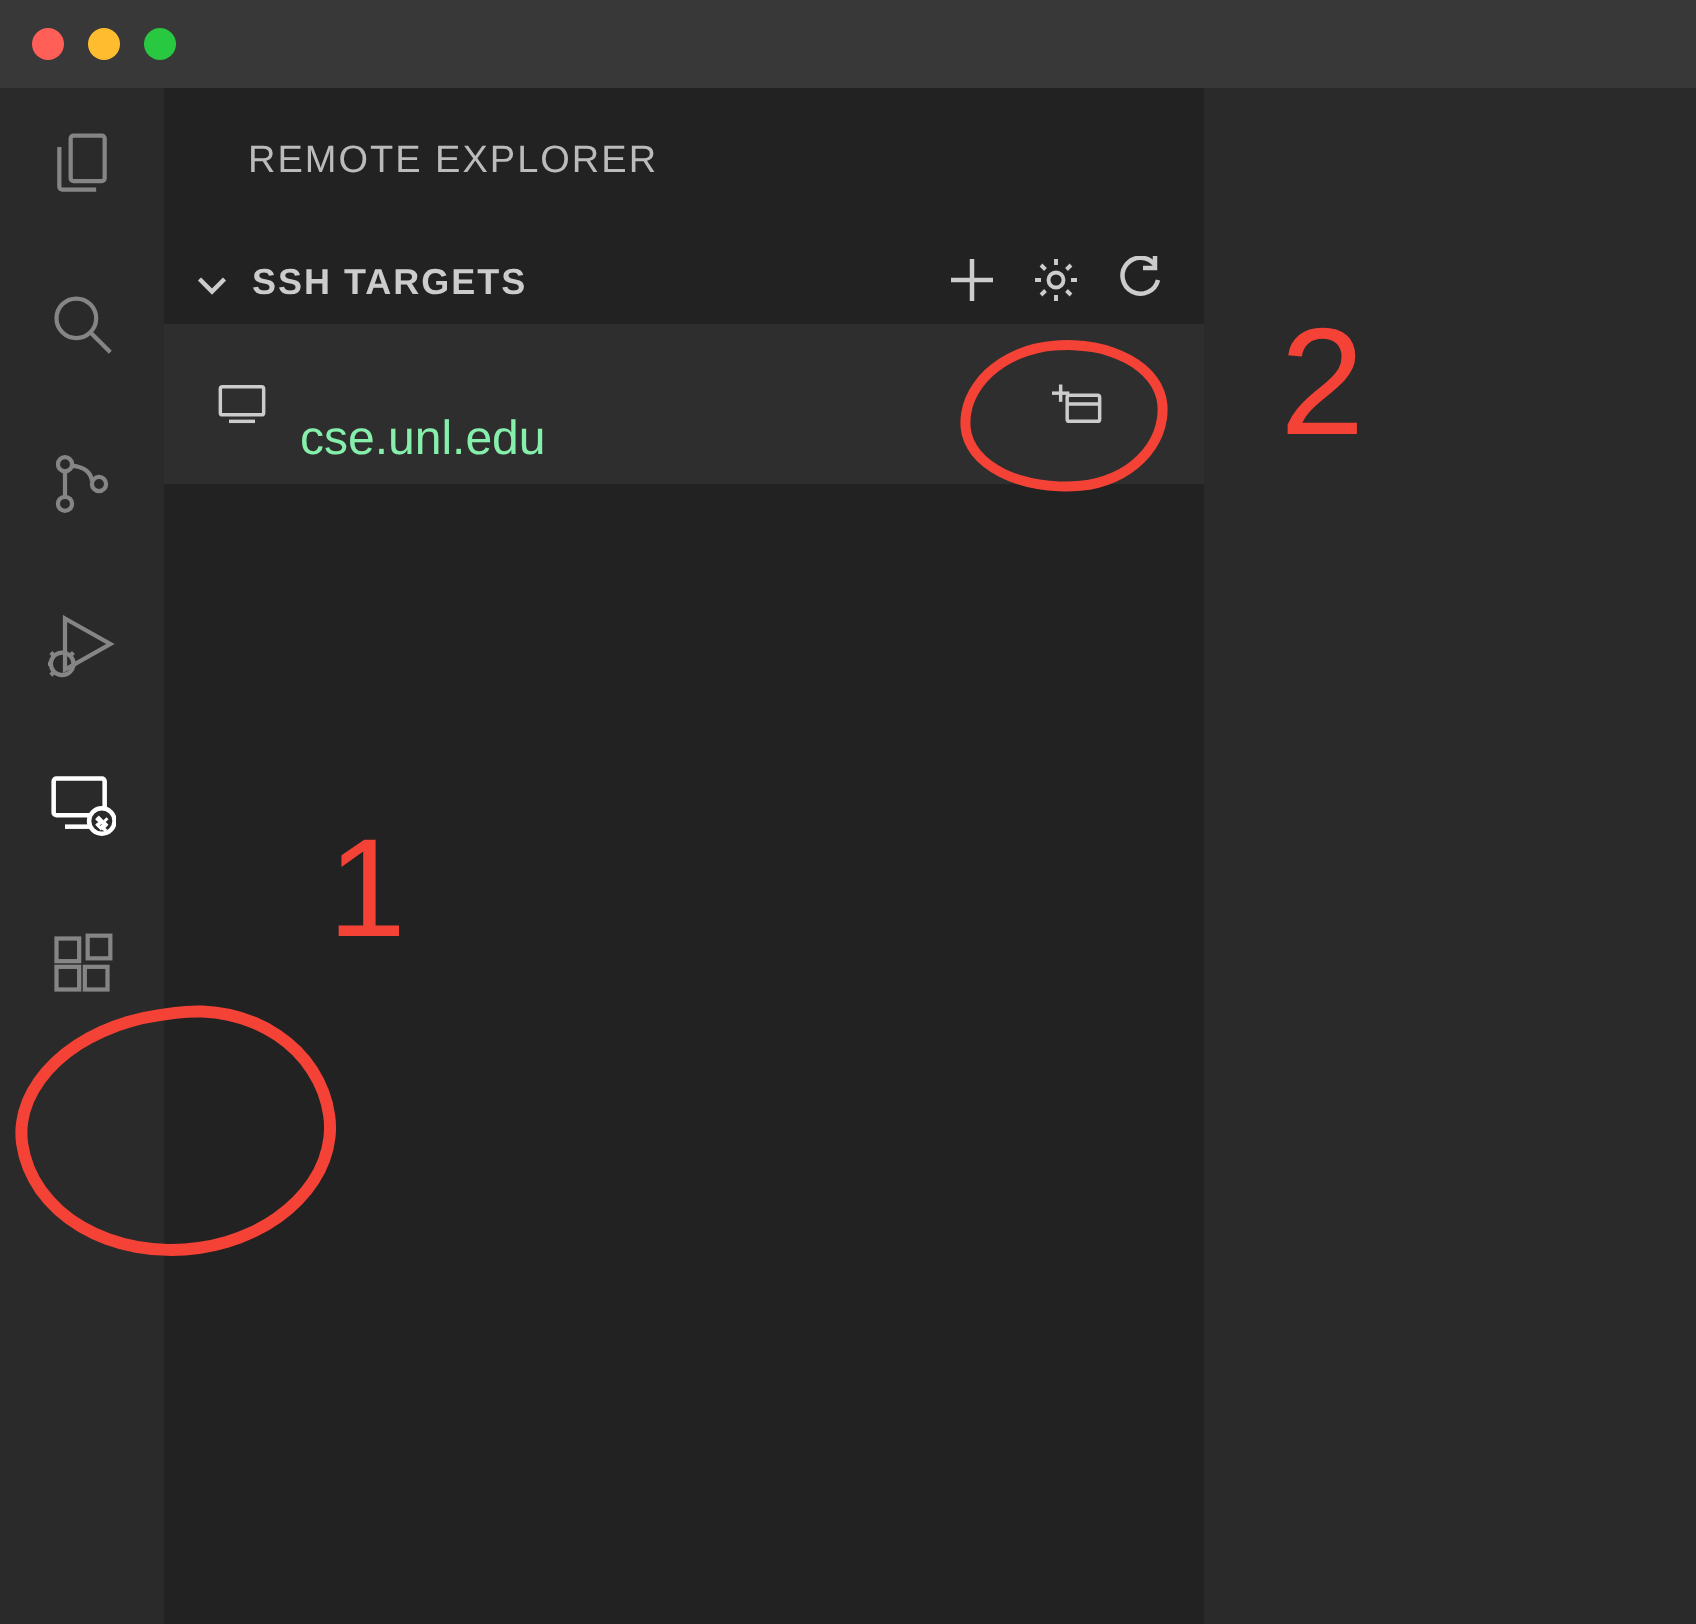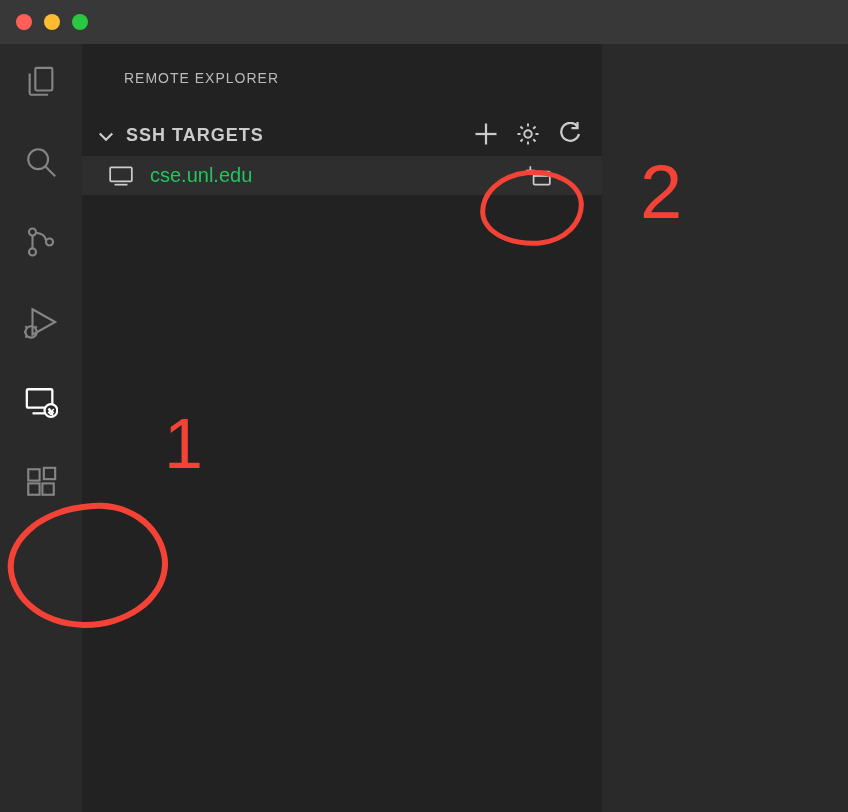--- a/index.html
+++ b/index.html
@@ -69,21 +69,21 @@
 
     .sidebar {
       width: 520px;
       background: #222222;
       display: flex;
       flex-direction: column;
     }
 
     .sidebar-title {
       color: #bbbbbb;
-      font-size: 14px;
+      font-size: 19px;
       letter-spacing: 1px;
       padding: 26px 0 0 42px;
       font-weight: 400;
     }
 
     .section-header {
       display: flex;
       align-items: flex-end;
       padding: 36px 10px 10px 14px;
       color: #cccccc;
@@ -128,24 +128,25 @@
       gap: 16px;
     }
 
     .target-icon {
       width: 26px;
       height: 22px;
       color: #cccccc;
     }
 
     .target-label {
-      color: #22c55e;
-      font-size: 20px;
+      color: #86efac;
+      font-size: 24px;
       font-weight: 400;
       flex: 1;
+      margin-top: 36px;
     }
 
     .target-action {
       width: 26px;
       height: 22px;
       color: #cccccc;
       cursor: pointer;
       margin-right: 38px;
     }
 

